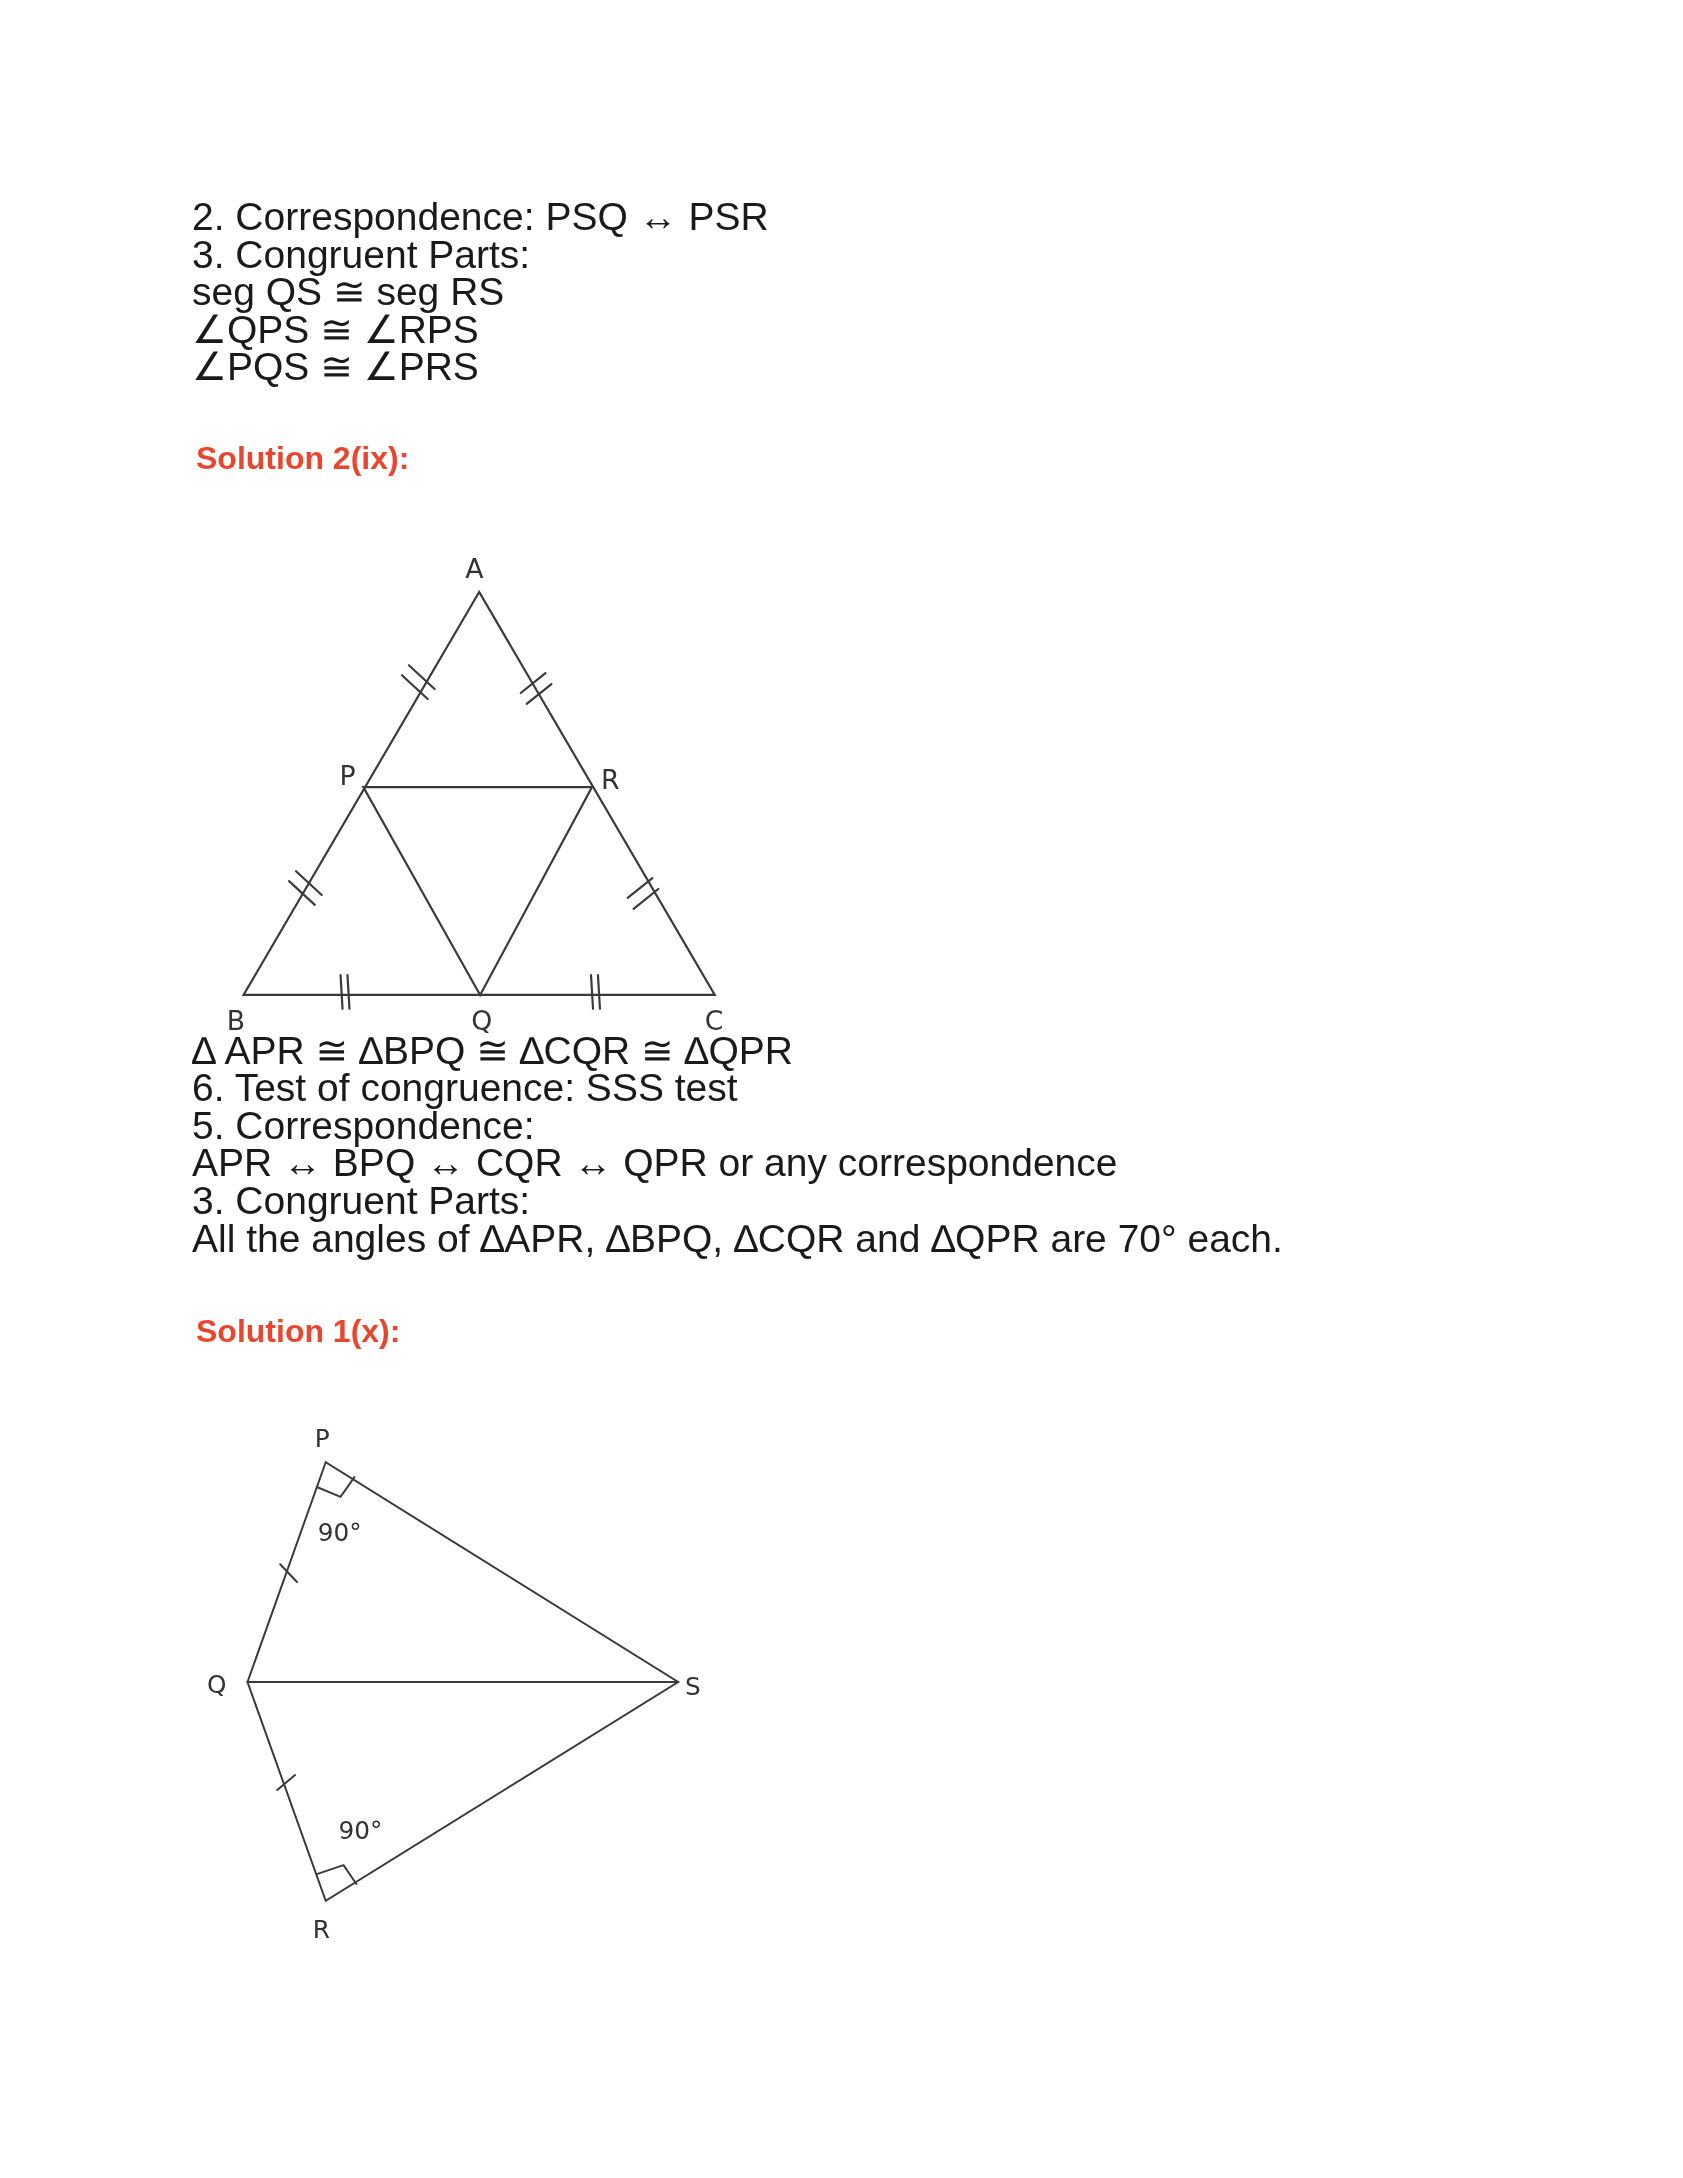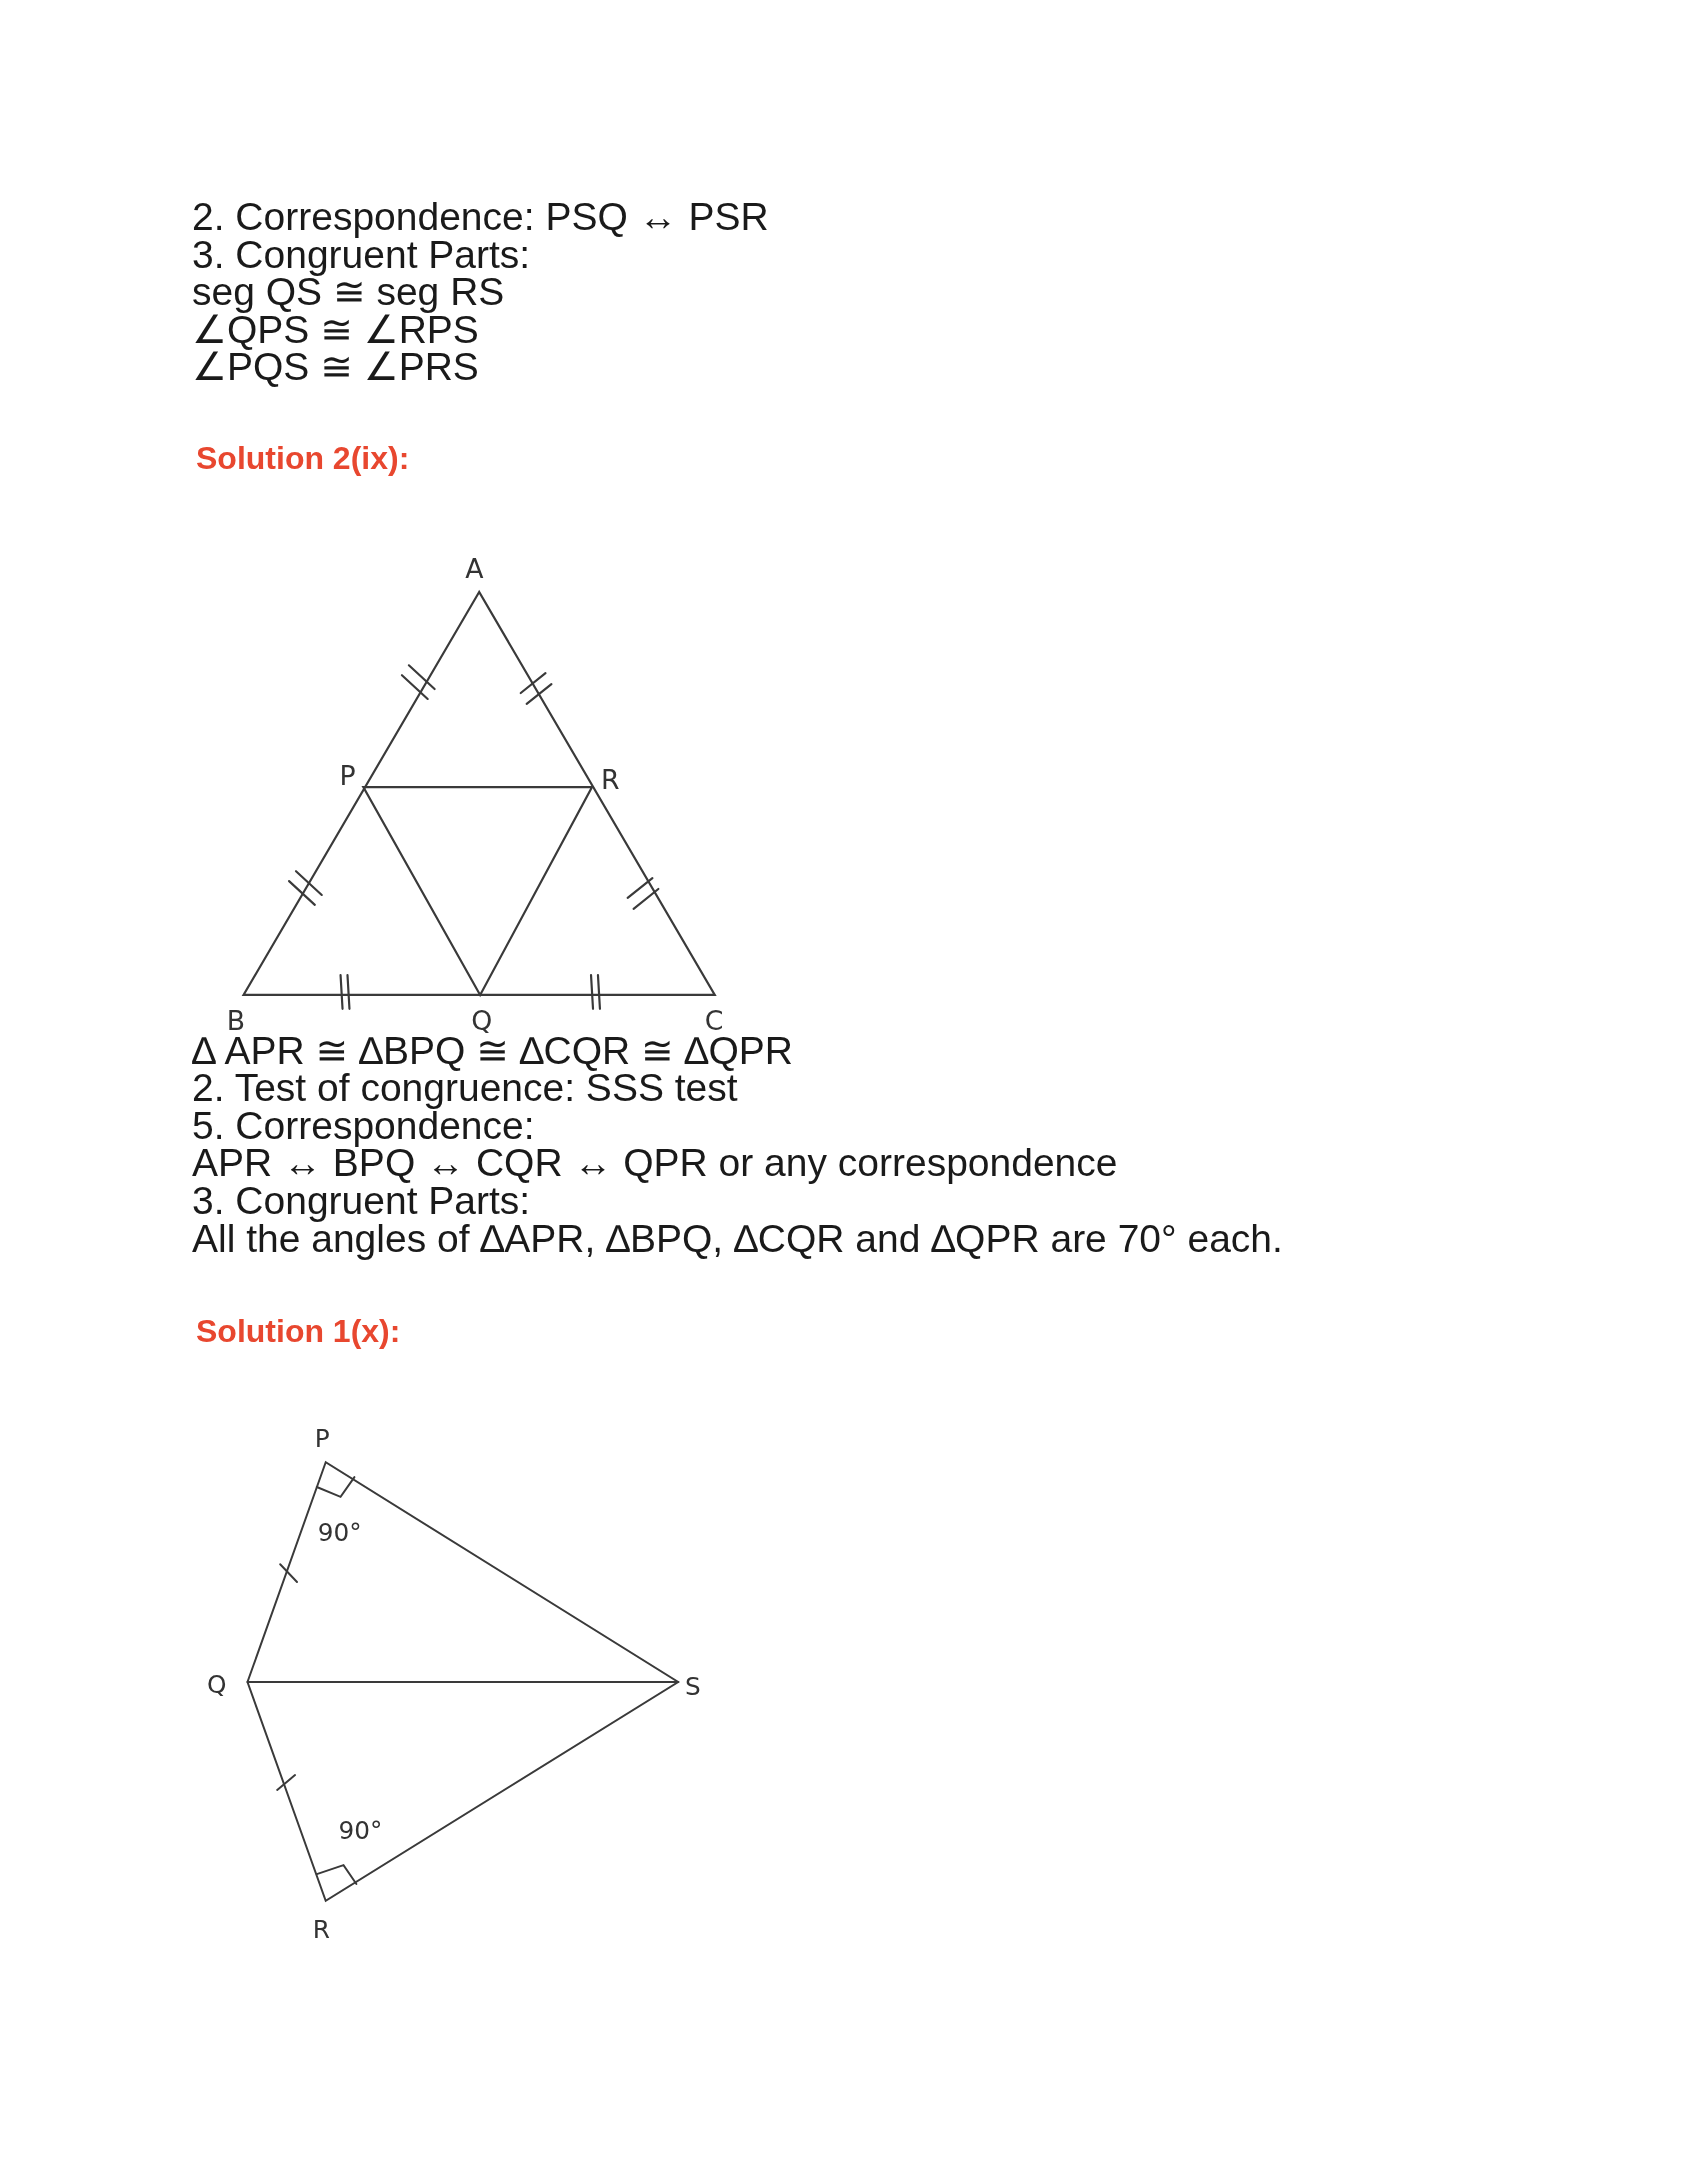--- a/index.html
+++ b/index.html
@@ -82,20 +82,20 @@
     <text x="318" y="1462">P</text>
     <text x="209" y="1710">Q</text>
     <text x="692" y="1712">S</text>
     <text x="316" y="1958">R</text>
     <text x="321" y="1557">90°</text>
     <text x="342" y="1858">90°</text>
   </g>
 </svg>
 
 <div class="line" style="top:1032px">∆ APR ≅ ∆BPQ ≅ ∆CQR ≅ ∆QPR</div>
-<div class="line" style="top:1069px">2. Test of congruence: SSS test</div>
+<div class="line" style="top:1069px">6. Test of congruence: SSS test</div>
 <div class="line" style="top:1107px">5. Correspondence:</div>
 <div class="line" style="top:1144px">APR ↔ BPQ ↔ CQR ↔ QPR or any correspondence</div>
 <div class="line" style="top:1182px">3. Congruent Parts:</div>
 <div class="line" style="top:1220px">All the angles of ∆APR, ∆BPQ, ∆CQR and ∆QPR are 70° each.</div>
 
 <div class="heading" style="top:1313px">Solution 1(x):</div>
 
 
 </body></html>

